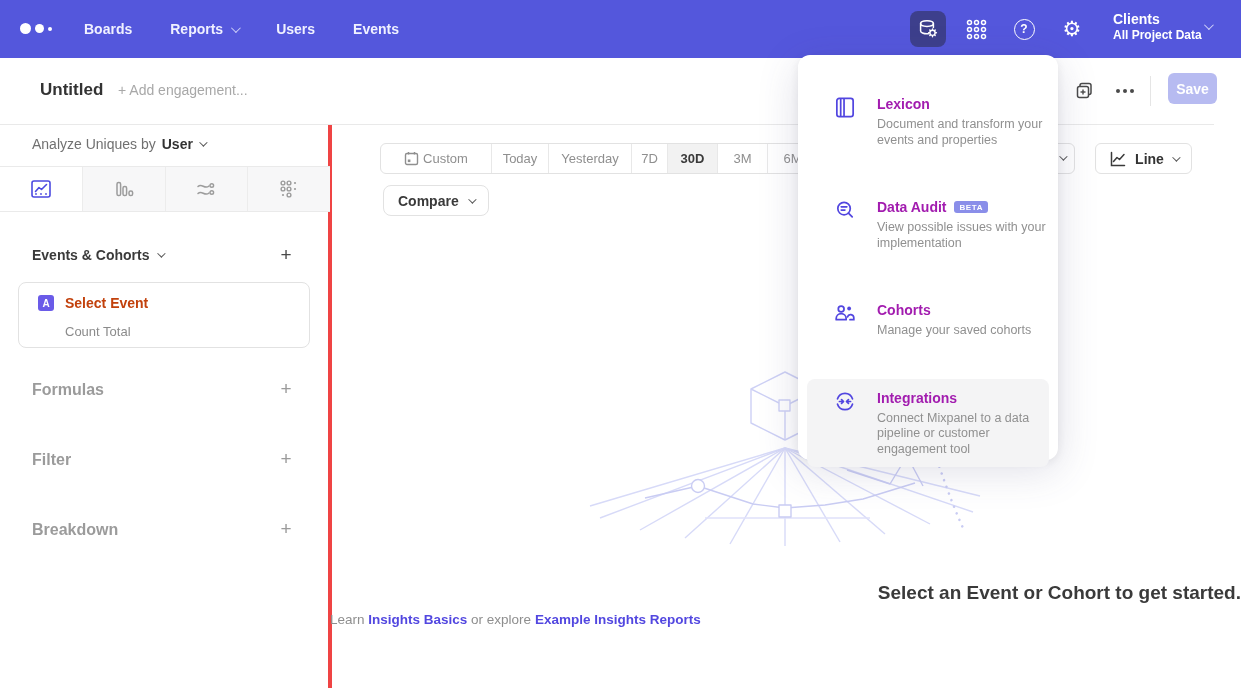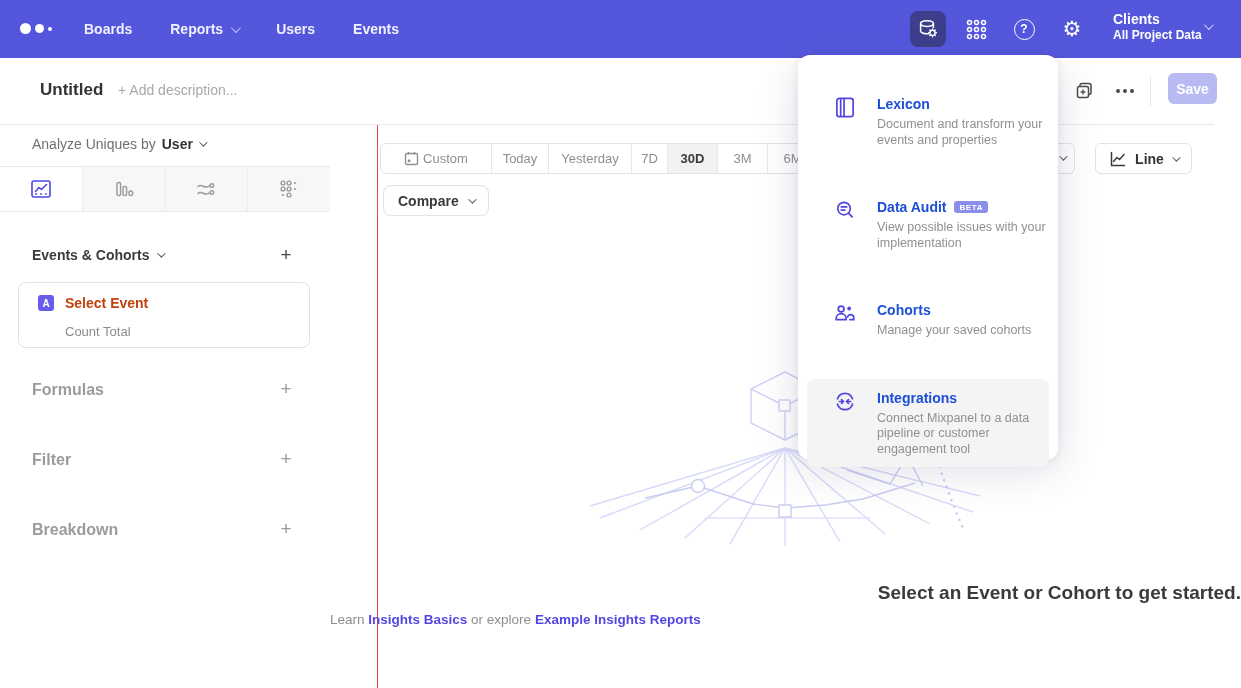--- a/index.html
+++ b/index.html
@@ -42,21 +42,21 @@
   .rtitle { position:absolute; left:40px; top:22px; font-size:17px; font-weight:700; color:#333; }
   .rdesc { position:absolute; left:118px; top:24px; font-size:14px; color:#a8a8a8; cursor:text; }
   .clonebtn { position:absolute; left:1072px; top:20px; width:26px; height:26px; display:flex; align-items:center; justify-content:center; cursor:pointer; }
   .morebtn { position:absolute; left:1110px; top:20px; width:30px; height:26px; display:flex; align-items:center; justify-content:center; gap:3px; cursor:pointer; }
   .morebtn i { width:4px; height:4px; border-radius:50%; background:#4a4a4a; }
   .hdr-divider { position:absolute; left:1150px; top:18px; width:1px; height:30px; background:#e5e5e5; }
   .savebtn { position:absolute; left:1168px; top:15px; width:49px; height:31px; background:#b7bbf1; border:none; border-radius:6px;
              color:#fff; font-size:14px; font-weight:600; font-family:inherit; cursor:default; }
 
   
-  .sidebar { position:absolute; left:0; top:125px; width:378px; height:563px; background:#fff; border-right:1px solid #ef4444; }
+  .sidebar { position:absolute; left:0; top:125px; width:332px; height:563px; background:#fff; border-right:4px solid #ef4444; }
   .analyze { position:absolute; left:32px; top:11px; font-size:14px; color:#707070; display:flex; align-items:center; gap:6px; }
   .analyze .val { color:#333; font-weight:700; cursor:pointer; display:flex; align-items:center; gap:6px; }
   .analyze .chev { color:#555; width:6px; height:6px; }
 
   .tabstrip { position:absolute; left:0; top:41px; width:330px; height:46px; display:flex; background:#f7f7f8;
               border-top:1px solid #eaeaea; border-bottom:1px solid #eaeaea; }
   .ctab { flex:1 1 0; display:flex; align-items:center; justify-content:center; border-right:1px solid #ececec; cursor:pointer; }
   .ctab:last-child { border-right:none; }
   .ctab.sel { background:#fff; }
 
@@ -94,21 +94,21 @@
   .es-title { position:absolute; left:330px; right:0; top:582px; text-align:right; font-size:19px; font-weight:700; color:#3a3a3a; }
   .es-line { position:absolute; left:330px; right:0; top:612px; text-align:left; font-size:13.5px; color:#8e8e8e; }
   .es-line a { color:#5247e0; font-weight:700; text-decoration:none; cursor:pointer; }
 
   
   .panel { position:absolute; left:798px; top:55px; width:260px; height:405px; background:#fff; border-radius:12px; z-index:40;
            box-shadow:0 10px 40px rgba(70,70,120,.18), 0 2px 10px rgba(0,0,0,.07); padding-top:30px; }
   .mitem { margin:0 9px 16px 9px; padding:10px 5px 10px 26px; display:flex; gap:20px; border-radius:8px; cursor:pointer; }
   .mitem.hov { background:#f4f4f5; }
   .micon { flex:0 0 24px; padding-top:1px; }
-  .mtitle { font-size:14px; font-weight:700; color:#1d4ed8; line-height:18px; }
+  .mtitle { font-size:14px; font-weight:700; color:#a21caf; line-height:18px; }
   .mdesc { margin-top:4px; font-size:12.5px; color:#909090; line-height:15.5px; width:178px; }
   .mbadge { display:inline-block; margin-left:8px; padding:2px 5px 1px; background:#8a8ee9; border-radius:3px;
             color:#fff; font-size:8px; font-weight:700; letter-spacing:.6px; vertical-align:2px; }
   .mbadge:empty { display:none; }
   .mgap { height:14px; }
 </style>
 </head>
 <body>
 
 <div class="topnav">
@@ -179,21 +179,21 @@
 
   <div class="account">
     <div class="org">Clients</div>
     <div class="proj">All Project Data</div>
   </div>
   <span class="chev account-chev"></span>
 </div>
 
 <div class="rheader">
   <div class="rtitle">Untitled</div>
-  <div class="rdesc">+ Add description...</div>
+  <div class="rdesc">+ Add engagement...</div>
   <div class="clonebtn">
     <svg width="20" height="20" viewBox="0 0 20 20">
       <rect x="5" y="2.5" width="11" height="11" rx="2" fill="none" stroke="#4a4a4a" stroke-width="1.5"></rect>
       <rect x="2.5" y="5.5" width="11" height="11" rx="2" fill="#fff" stroke="#4a4a4a" stroke-width="1.5"></rect>
       <line x1="8" y1="8.5" x2="8" y2="13.5" stroke="#4a4a4a" stroke-width="1.4"></line>
       <line x1="5.5" y1="11" x2="10.5" y2="11" stroke="#4a4a4a" stroke-width="1.4"></line>
     </svg>
   </div>
   <div class="morebtn">
       <i></i>

